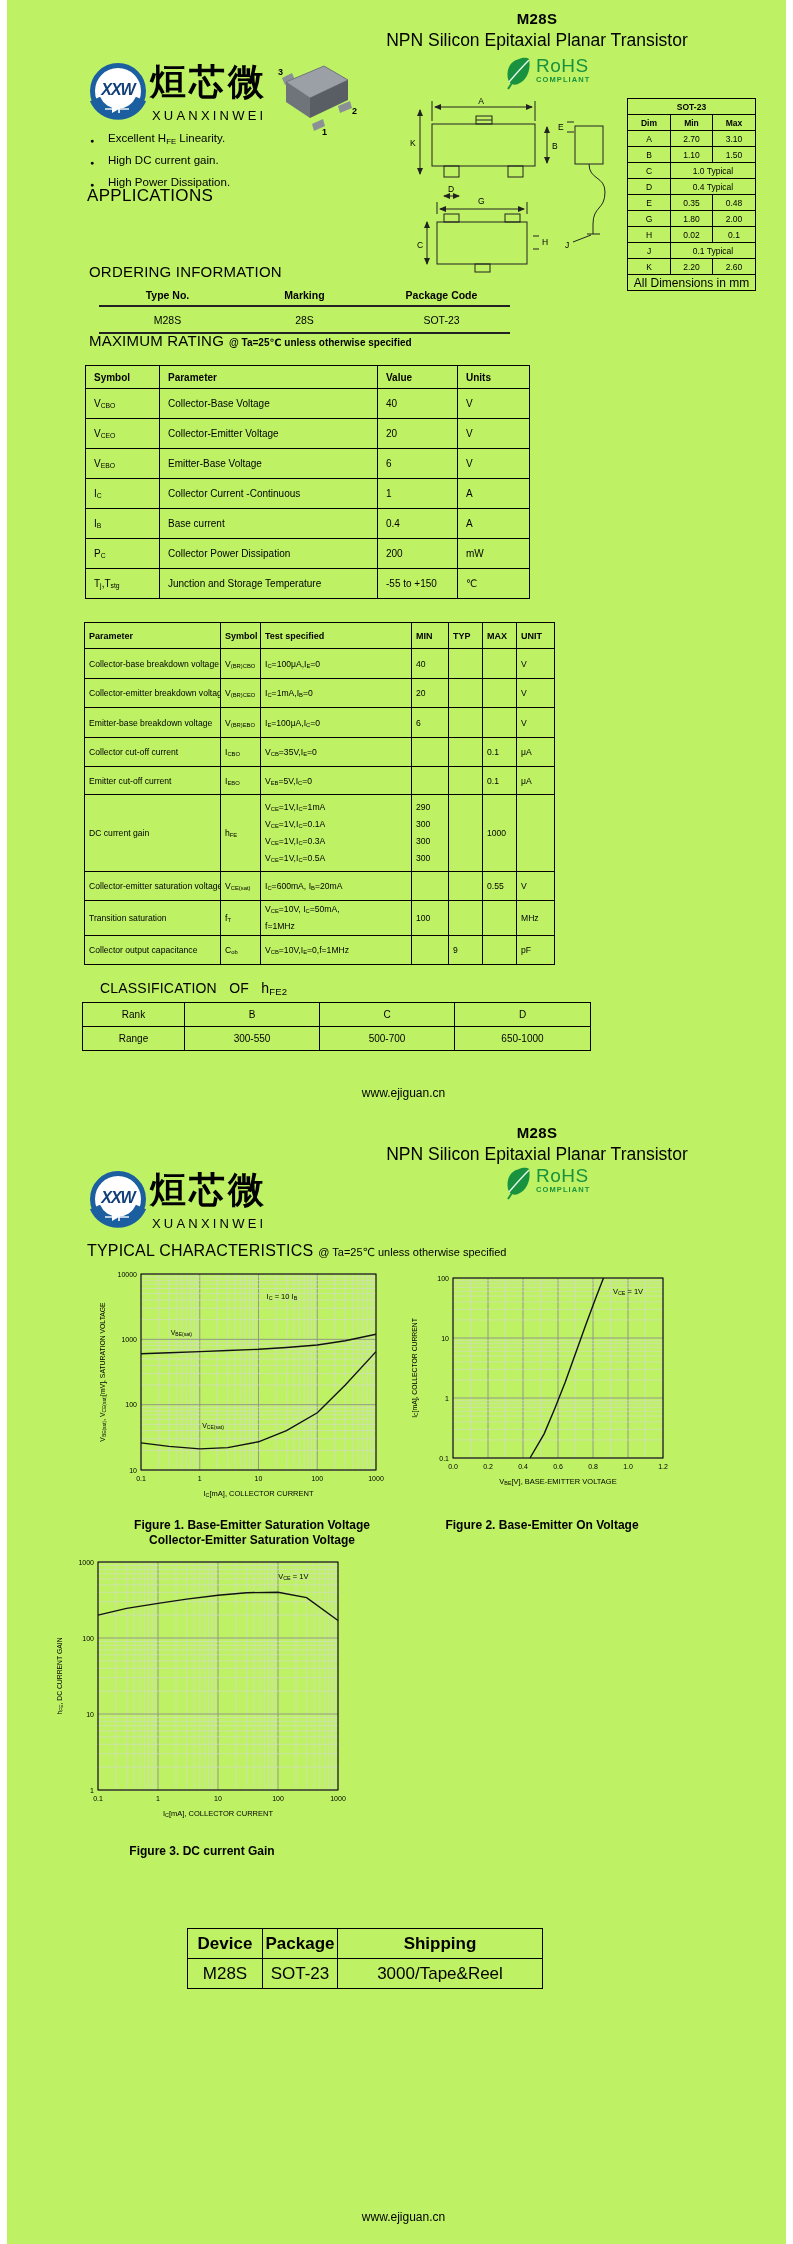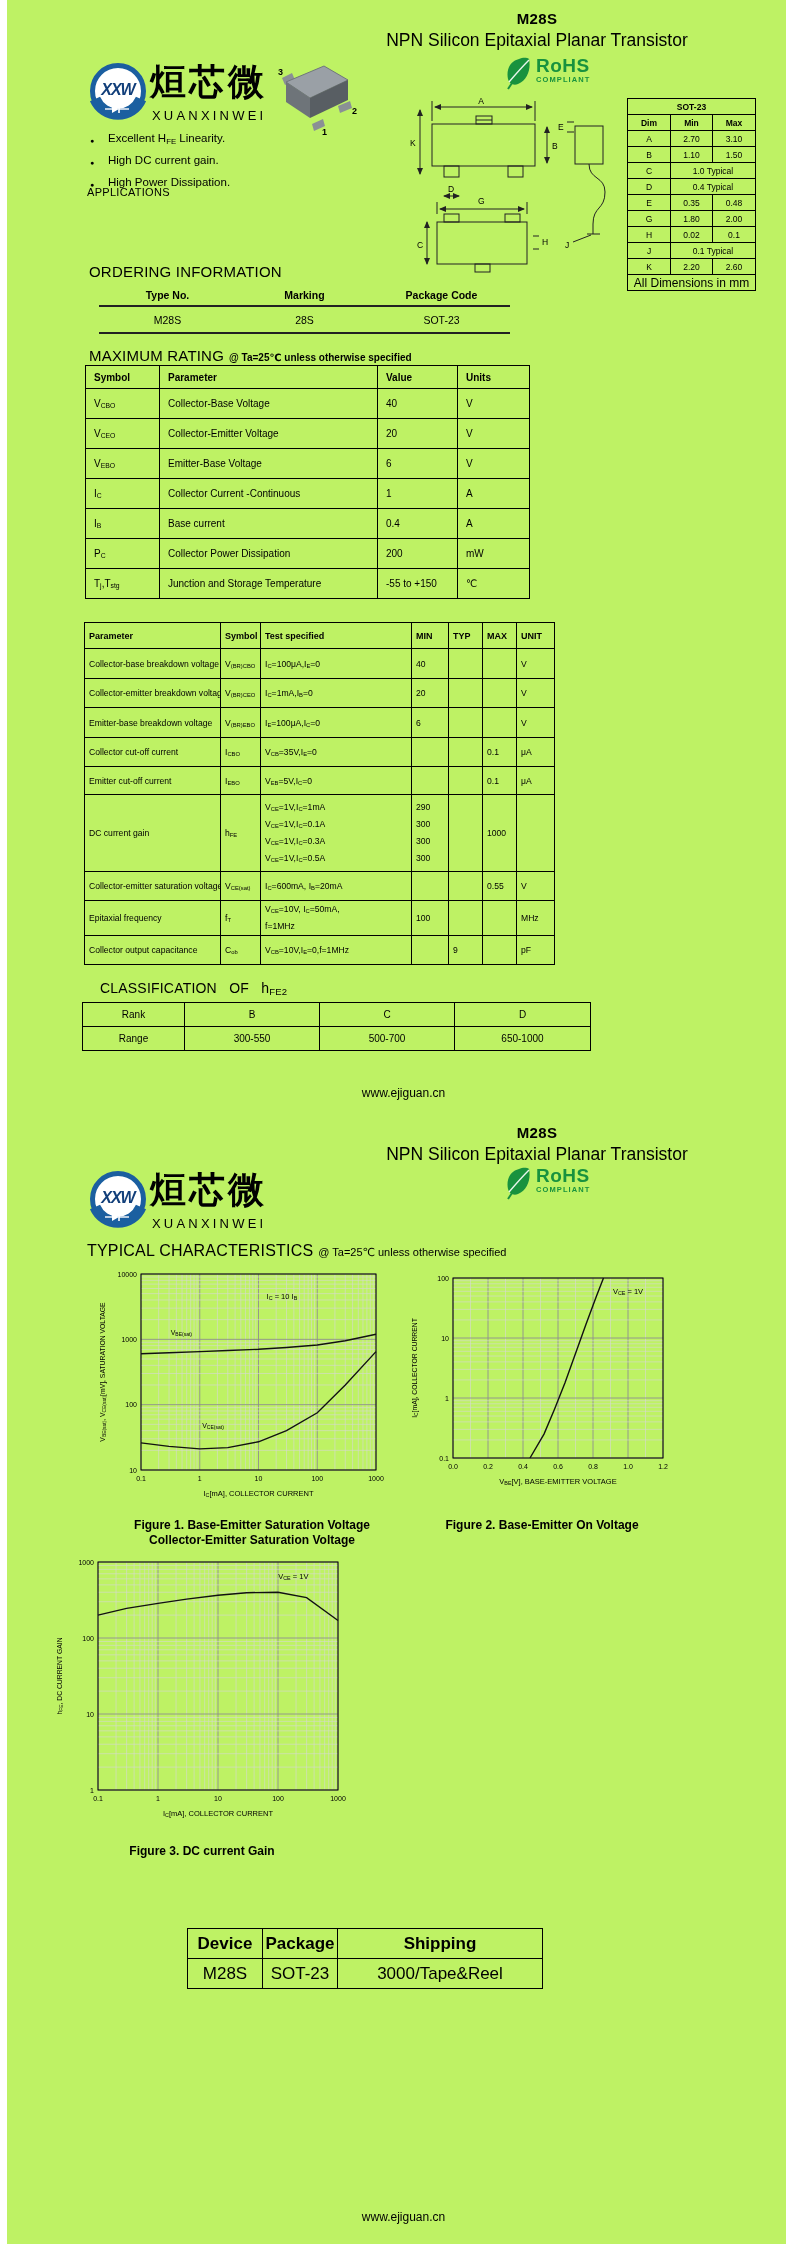--- a/index.html
+++ b/index.html
@@ -3,21 +3,21 @@
 <meta charset="utf-8">
 <style>
 *{box-sizing:border-box;margin:0;padding:0}
 body{background:#fff;color:#000;font-family:"Liberation Sans","DejaVu Sans",sans-serif}
 #page{position:relative;width:779px;height:2244px;margin:0 auto;background:#bef264;overflow:hidden}
 .abs{position:absolute}
 .doc-title{font-size:15px;font-weight:bold;text-align:center;letter-spacing:.3px}
 .doc-subtitle{font-size:17.5px;text-align:center;margin-top:3px}
 .sec-h{font-size:15px;white-space:pre;letter-spacing:.2px}
 .sec-h .cond{font-size:10px;font-weight:bold;margin-left:5px;letter-spacing:0}
-.apps-h{font-size:11px;letter-spacing:.3px}
+.apps-h{font-size:17px;letter-spacing:.3px}
 ul.dots{list-style:none}
 .dots li{position:relative;padding-left:19px;font-size:11.5px;height:22px;line-height:14px}
 .dots li::before{content:'●';font-size:7px;position:absolute;left:1px;top:3px}
 sub{font-size:.68em;vertical-align:-.22em;line-height:0}
 table{border-collapse:collapse;table-layout:fixed}
 .grid td,.grid th{border:1px solid #000;overflow:hidden;vertical-align:middle}
 
 #dim-table{width:128px;font-size:8.5px}
 #dim-table td{height:16px;text-align:center;padding:0 1px}
 #dim-table .tt{font-weight:bold}
@@ -42,21 +42,21 @@
 
 #dev-table{width:355px;font-size:17px}
 #dev-table td{height:30px;text-align:center}
 #dev-table .hd{font-weight:bold}
 
 .logo-cn{font-size:36px;font-weight:bold;letter-spacing:3px;line-height:44px;font-family:"DejaVu Sans",sans-serif}
 .logo-en{font-size:13px;letter-spacing:3.2px;font-weight:500}
 
 .rohs{display:flex;align-items:flex-start}
 .rohs-txt{margin-left:3px}
-.rohs-line1{font-size:19px;font-weight:bold;color:#18923e;line-height:19px;letter-spacing:.5px}
+.rohs-line1{font-size:19px;font-weight:normal;color:#18923e;line-height:19px;letter-spacing:.5px}
 .rohs-line2{font-size:7.5px;font-weight:bold;color:#18923e;letter-spacing:1.1px}
 .caption{font-weight:bold;font-size:12px;text-align:center;line-height:15px}
 .footer{width:793px;text-align:center;font-size:12px}
 .chart-wrap{position:absolute}
 </style>
 </head>
 <body>
 
 <div id="page">
 
@@ -238,21 +238,21 @@
       <span>Marking</span>
       <span>Package Code</span>
     </div>
     <div class="ord-row ord-data">
       <span>M28S</span>
       <span>28S</span>
       <span>SOT-23</span>
     </div>
   </div>
 
-  <div class="abs sec-h" style="left:82px;top:347px"><span>MAXIMUM RATING</span><span class="cond">@ Ta=25℃ unless otherwise specified</span></div>
+  <div class="abs sec-h" style="left:82px;top:332px"><span>MAXIMUM RATING</span><span class="cond">@ Ta=25℃ unless otherwise specified</span></div>
   <table class="abs grid" id="mr-table" style="left:78px;top:365px">
     <colgroup>
         <col style="width:74px">
         <col style="width:218px">
         <col style="width:80px">
         <col style="width:72px">
       </colgroup>
     <tbody>
         <tr>
           <th>Symbol</th>
@@ -392,21 +392,21 @@
         <tr style="height: 29px;">
           <td>Collector-emitter saturation voltage</td>
           <td>V<sub>CE(sat)</sub></td>
           <td>I<sub>C</sub>=600mA, I<sub>B</sub>=20mA</td>
           <td></td>
           <td></td>
           <td>0.55</td>
           <td>V</td>
         </tr>
         <tr style="height: 31px;">
-          <td>Epitaxial frequency</td>
+          <td>Transition saturation</td>
           <td>f<sub>T</sub></td>
           <td>
             <div class="ln">V<sub>CE</sub>=10V, I<sub>C</sub>=50mA,</div>
             <div class="ln">f=1MHz</div>
           </td>
           <td>100</td>
           <td></td>
           <td></td>
           <td>MHz</td>
         </tr>

